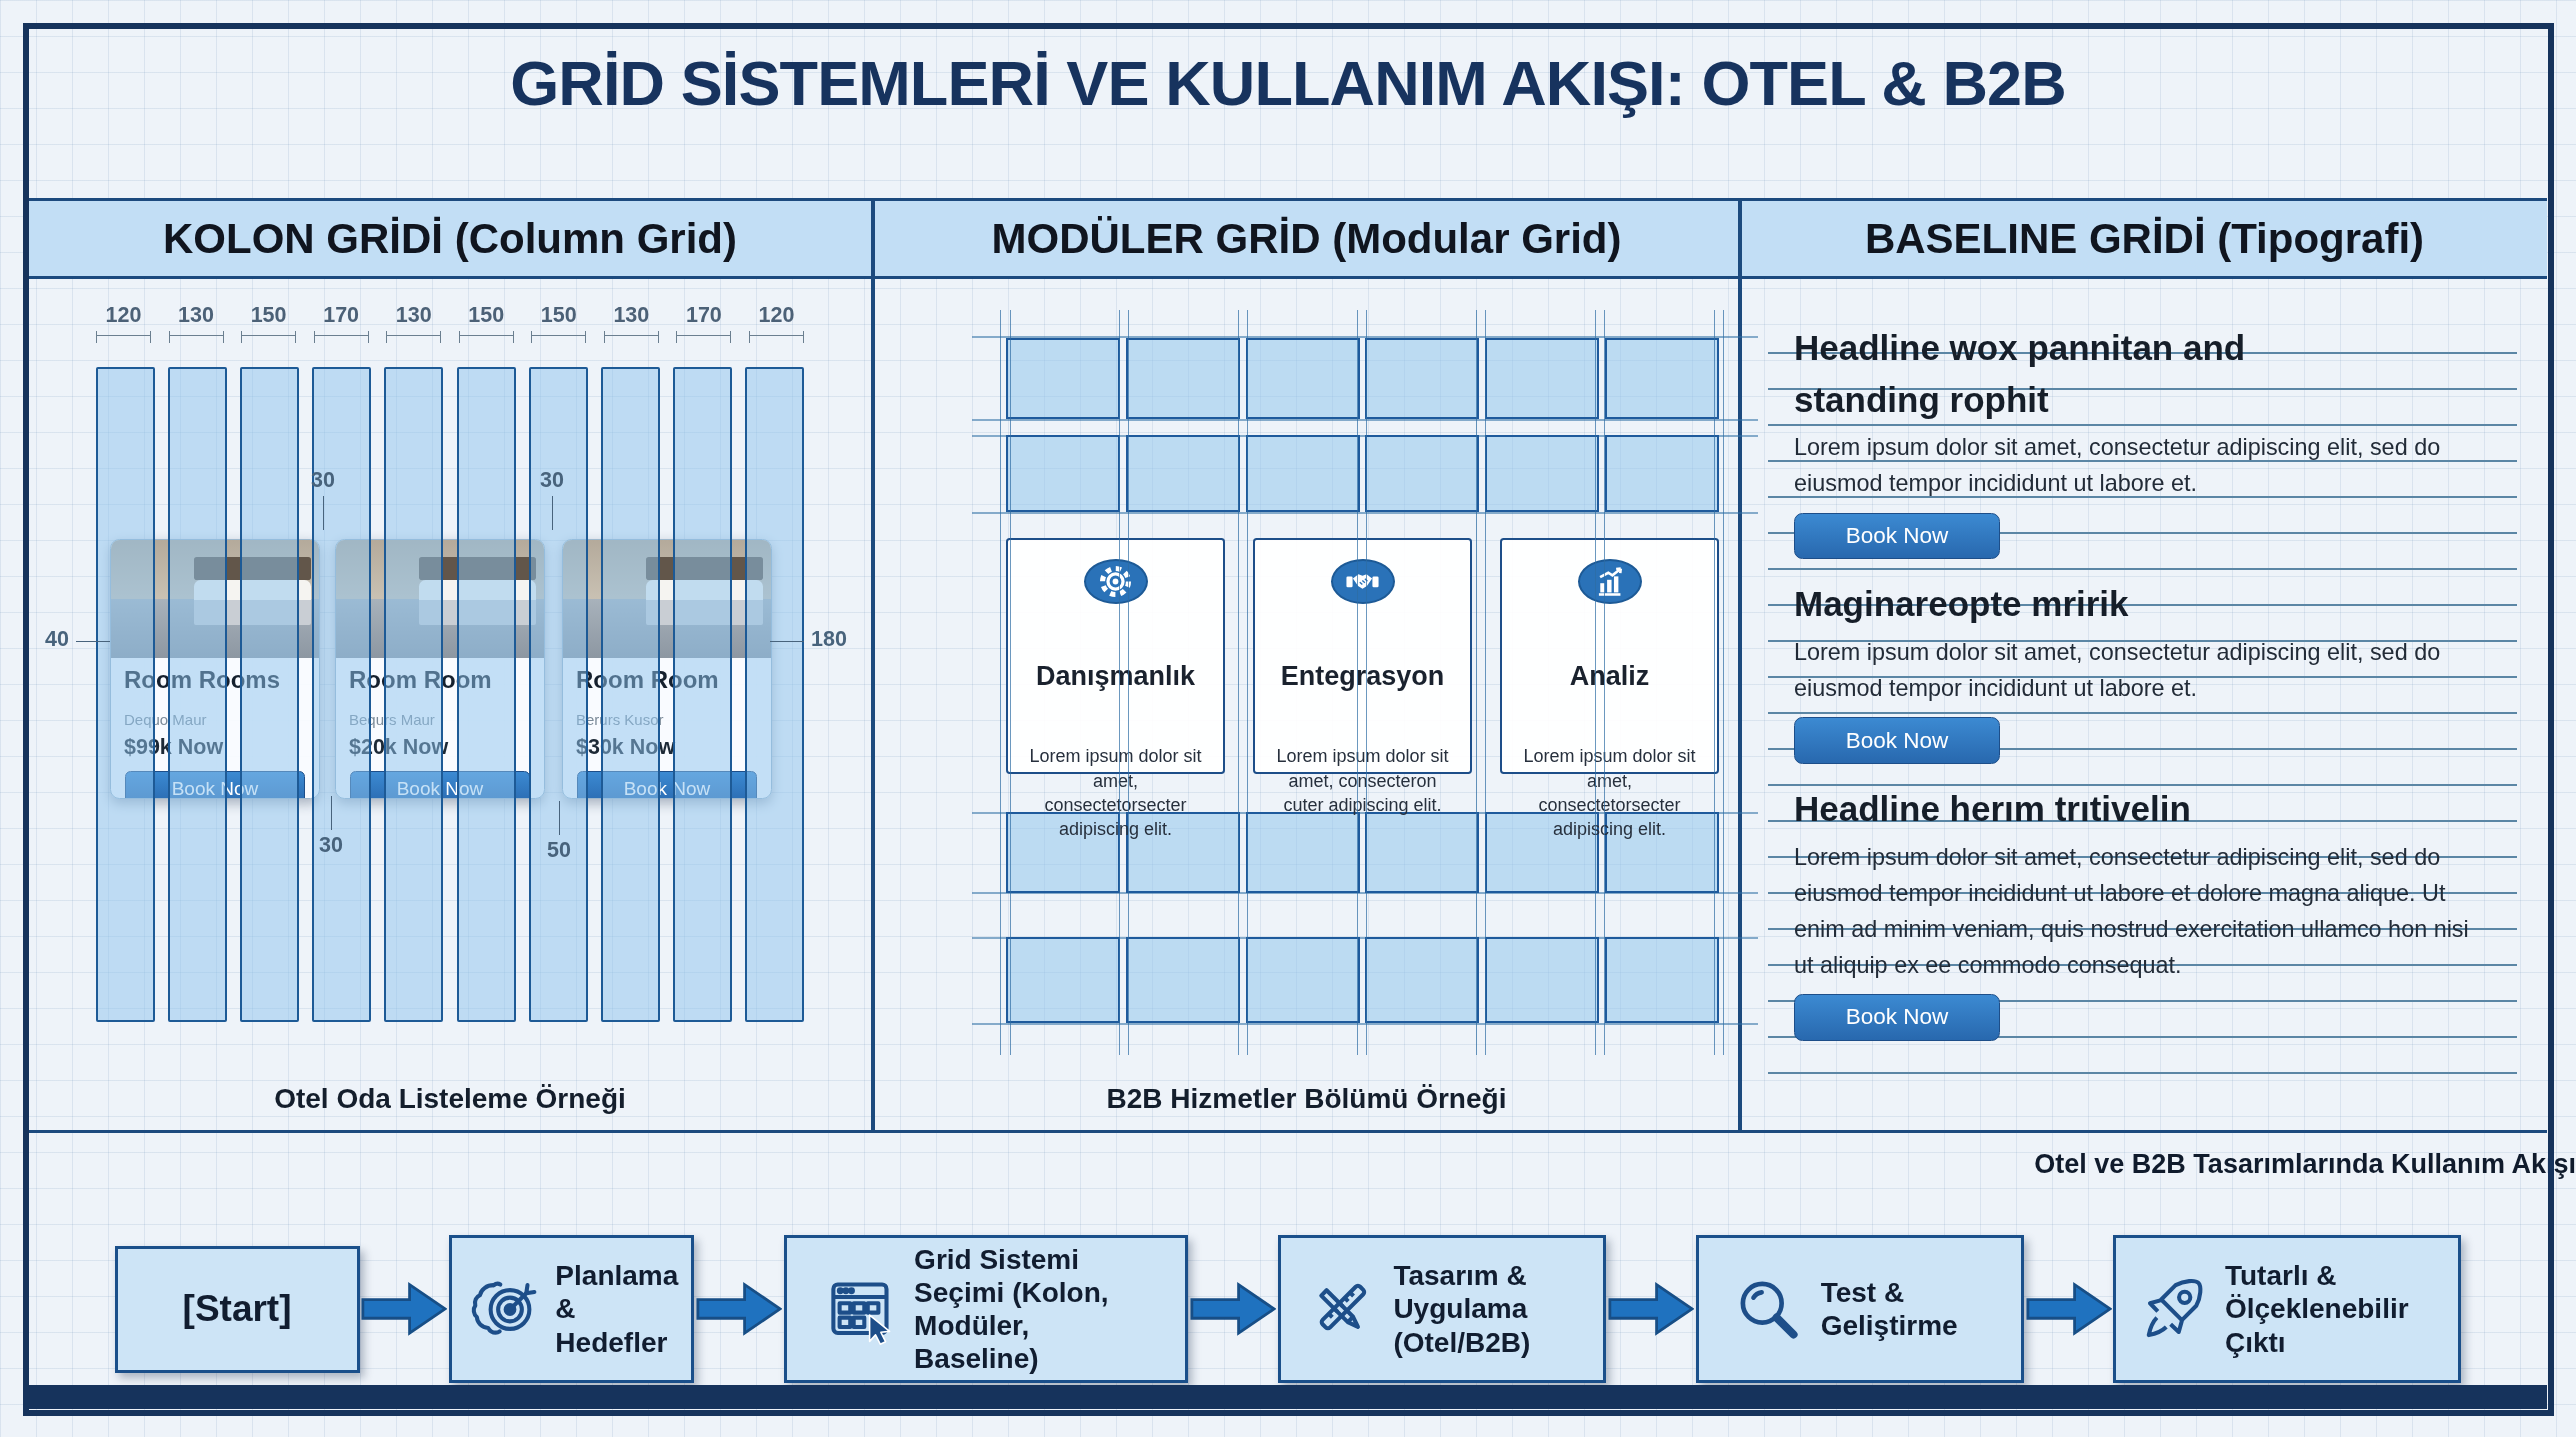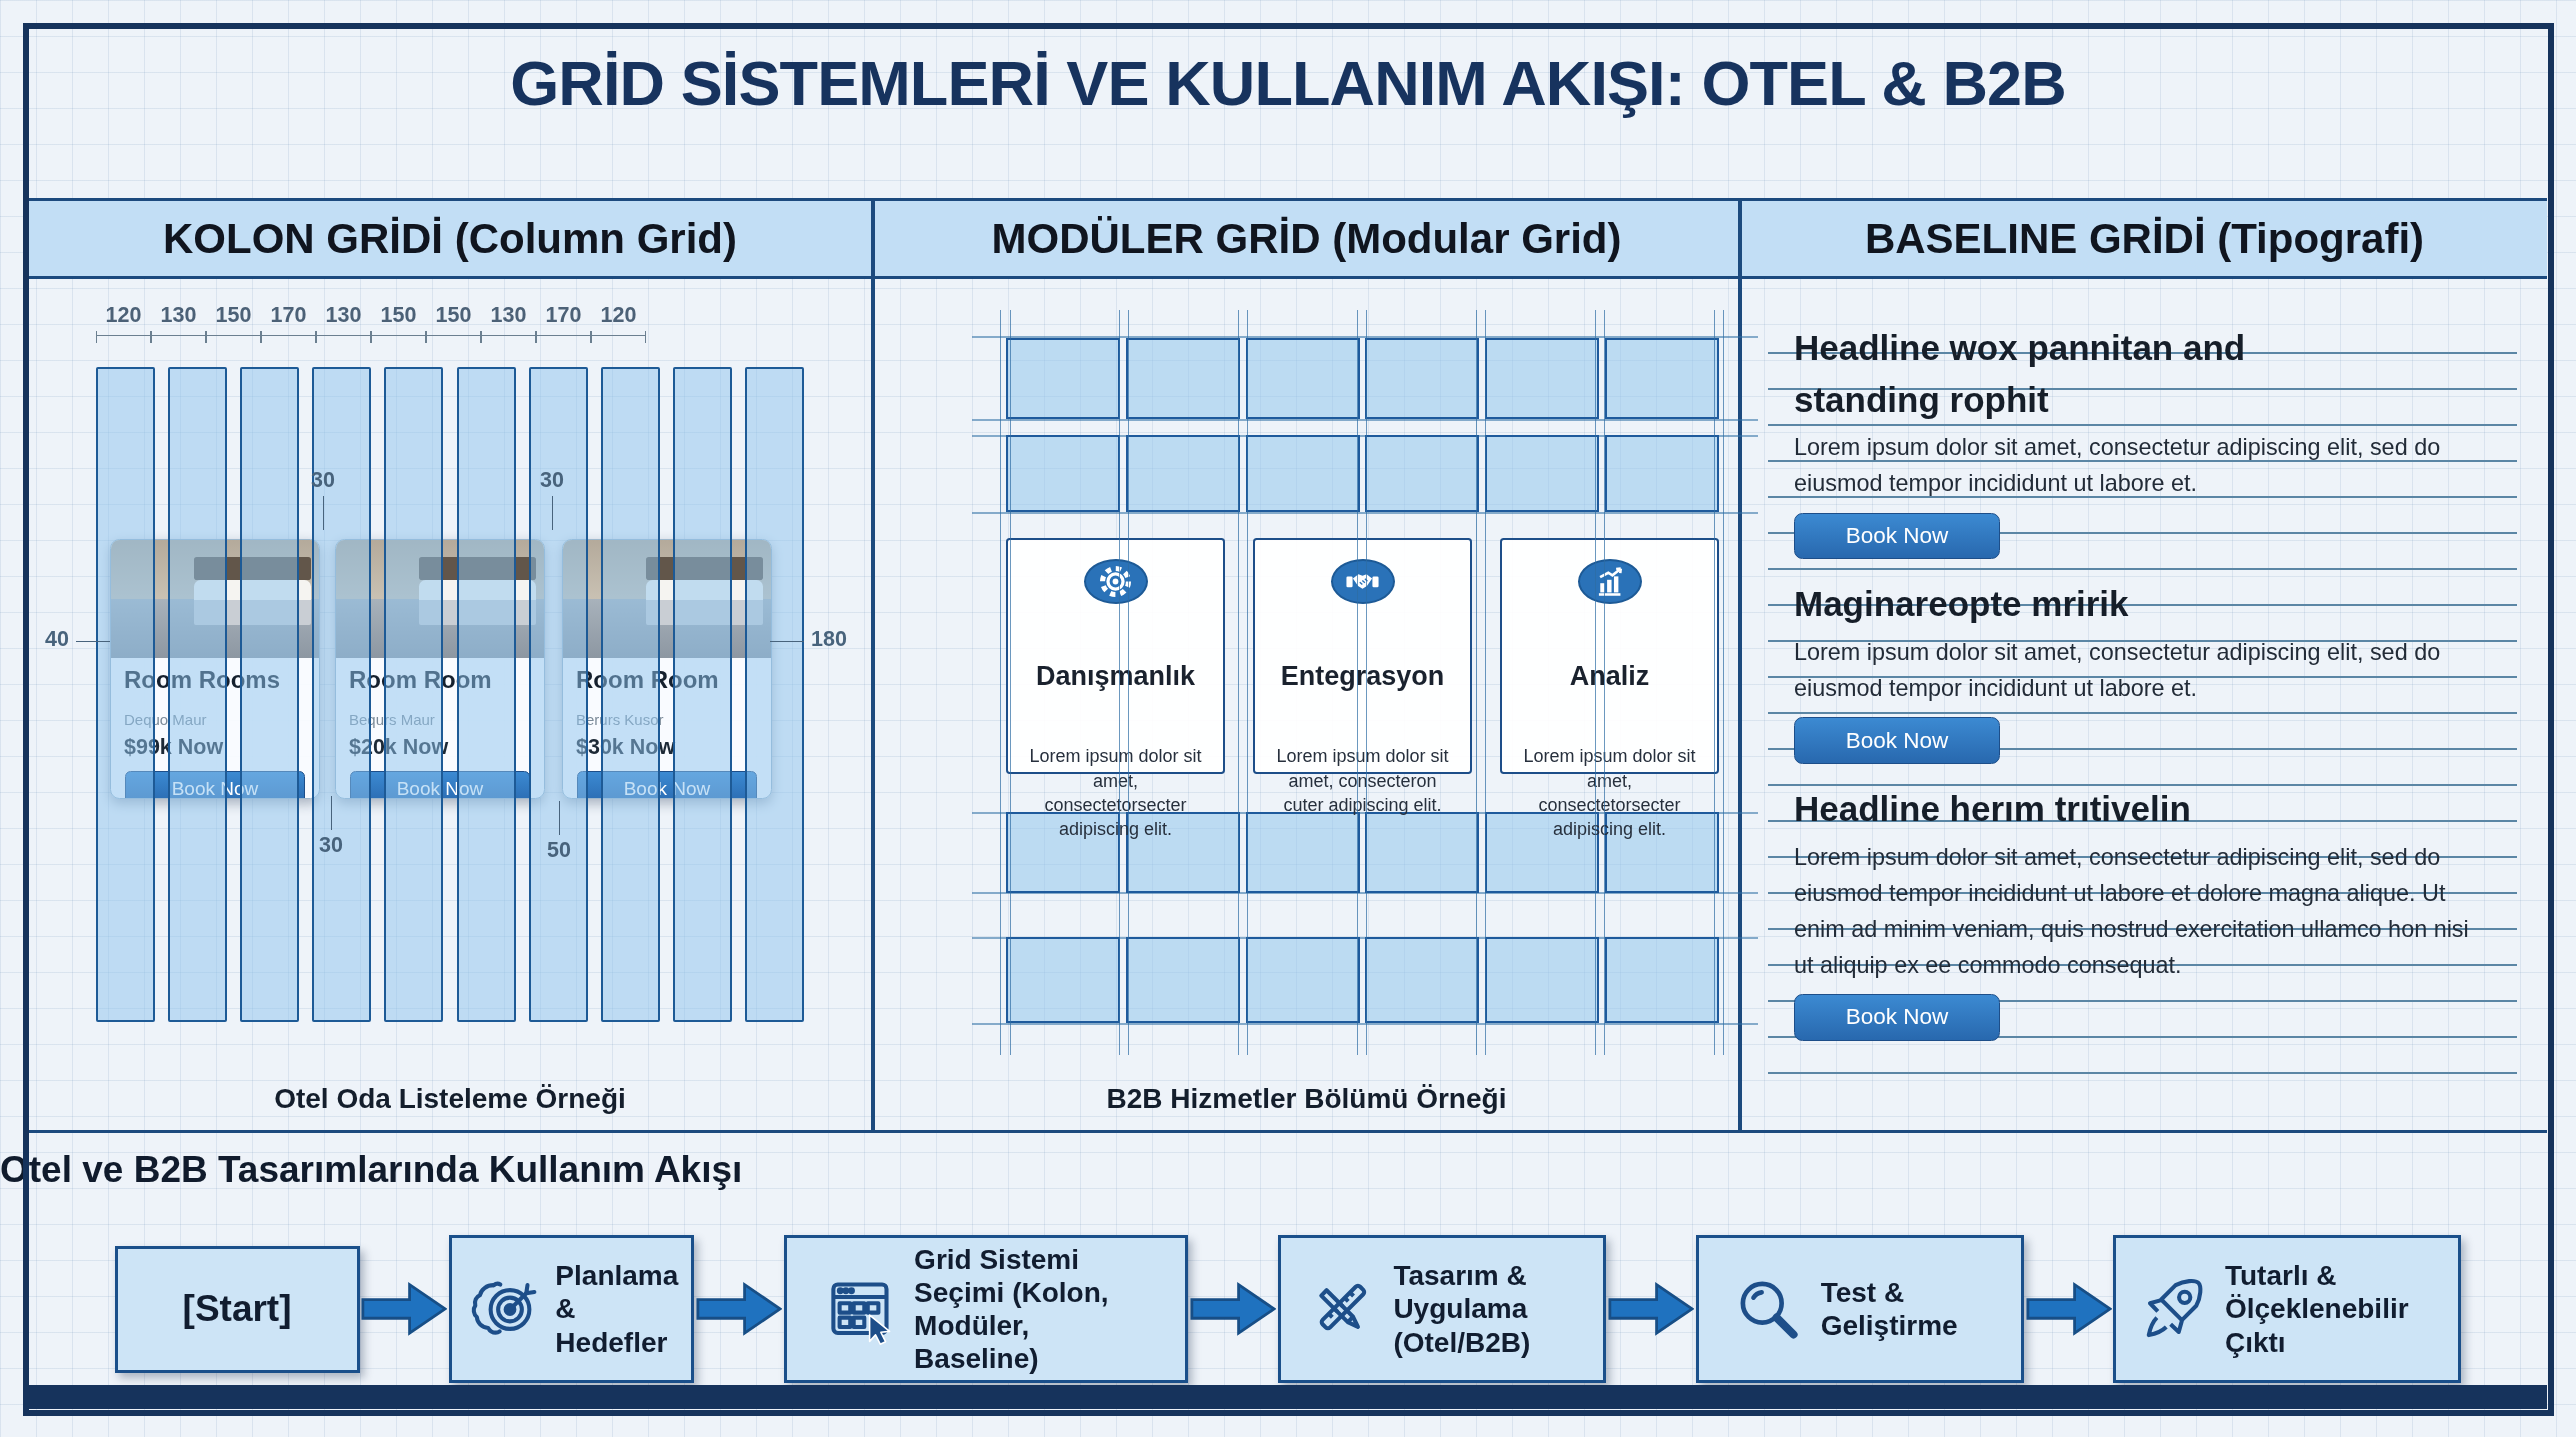--- a/index.html
+++ b/index.html
@@ -26,21 +26,21 @@
   .panel-3{width:805px;}
   .panel-header{position:absolute;top:0;left:0;right:0;height:75px;background:#c2def5;
     border-top:3.7px solid #1c4a7e;border-bottom:3.7px solid #1c4a7e;
     display:flex;align-items:center;justify-content:center;
     font-size:42px;font-weight:bold;color:#10151f;}
   .panel-caption{position:absolute;bottom:15px;left:0;right:0;text-align:center;
     font-size:28px;font-weight:bold;color:#141e2c;}
 
   
   .colgrid{position:absolute;left:67px;top:105px;width:708px;height:749px;}
-  .measures{display:flex;justify-content:flex-start;height:54px;}
+  .measures{display:flex;justify-content:space-between;height:54px;}
   .measure{width:55px;text-align:center;font-size:21.5px;font-weight:bold;color:#4c6177;}
   .measure .bracket{height:12px;margin-top:2.8px;border-left:1.9px solid #6b7f90;border-right:1.9px solid #6b7f90;position:relative;}
   .measure .bracket::after{content:"";position:absolute;left:0;right:0;top:4.7px;border-top:1.9px solid #6b7f90;}
   .columns{position:absolute;left:0;top:64px;width:708px;height:655px;display:flex;
     justify-content:space-between;z-index:6;pointer-events:none;}
   .col{width:55px;background:rgba(141,195,238,.5);border:2.8px solid #1d5a96;border-radius:1.9px;}
 
   .room-card{position:absolute;top:236px;width:208px;height:258px;z-index:3;
     background:rgba(250,252,255,.9);border:1.9px solid #9db7cc;border-radius:9.4px;
     box-shadow:0 4.7px 11.2px rgba(20,40,70,.3);overflow:hidden;}
@@ -84,22 +84,22 @@
   .base-area{position:absolute;left:26px;top:120px;width:749px;height:760px;
     background:repeating-linear-gradient(180deg, transparent 0 34px, #5b86a5 34px 36px);}
   .base-content{position:absolute;left:26px;top:3.7px;right:32px;}
   .bh{font-size:35px;font-weight:bold;color:#161e29;line-height:52px;margin:0;}
   .bp{font-size:23.4px;color:#222b37;line-height:36px;margin:3.7px 0 0 0;}
   .bn{display:inline-block;margin:11.2px 0 19px 0;min-width:140px;text-align:center;
     background:linear-gradient(180deg,#3c8ad2,#2868ae);border:1.9px solid #1d4e89;border-radius:8.4px;
     color:#fff;font-size:22.5px;padding:9.4px 32px;}
 
   
-  .flow-title{position:absolute;top:1149px;left:0;right:0;text-align:left;
-    font-size:37px;font-weight:bold;color:#101b2c;z-index:5;}
+  .flow-title{position:absolute;top:1149px;left:0;right:0;text-align:right;
+    font-size:27px;font-weight:bold;color:#101b2c;z-index:5;}
   .flow{position:absolute;top:1222px;left:37px;right:37px;height:174px;
     display:flex;align-items:center;justify-content:center;z-index:5;}
   .fbox{background:#cde4f6;border:3.7px solid #1a4f8a;box-shadow:3.7px 4.7px 8.4px rgba(20,40,70,.3);
     height:148px;display:flex;align-items:center;justify-content:center;gap:15px;
     padding:0 17px;box-sizing:border-box;color:#111d30;font-weight:bold;font-size:28px;line-height:1.18;}
   .fbox .ficon{flex:none;width:75px;height:75px;}
   .fbox .ficon svg{width:75px;height:75px;}
   .fbox-start{height:127px;width:245px;font-size:37px;}
   .fb2{width:245px;} .fb3{width:404px;} .fb4{width:328px;} .fb5{width:328px;} .fb6{width:348px;}
   .farrow{flex:none;width:86px;height:60px;margin:0 1.9px;}

